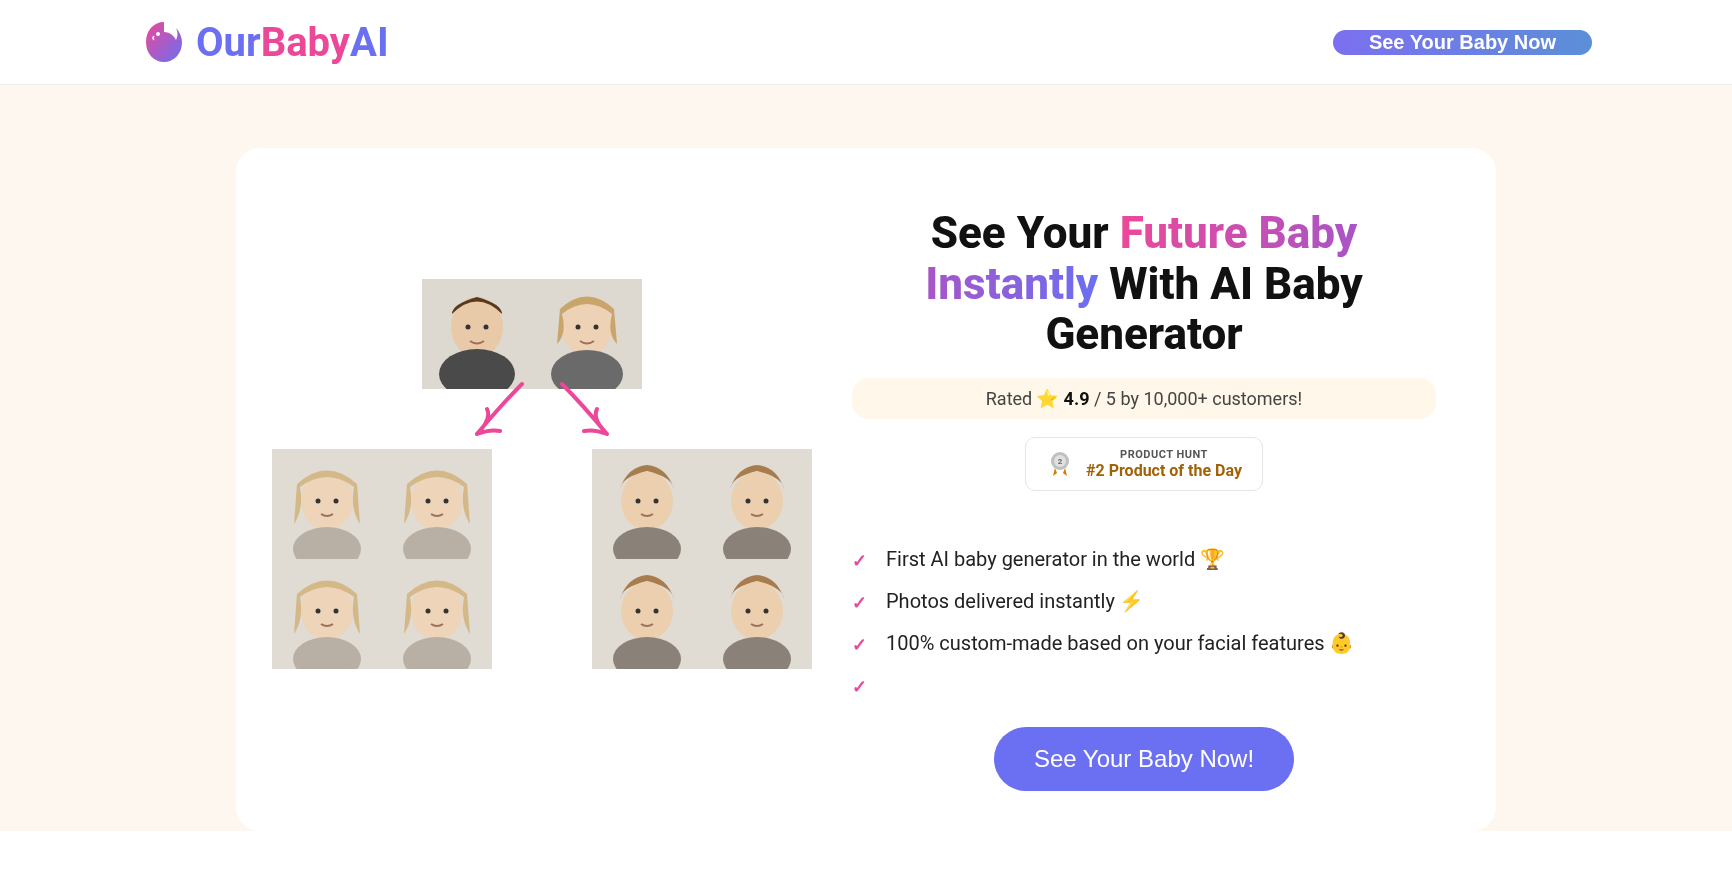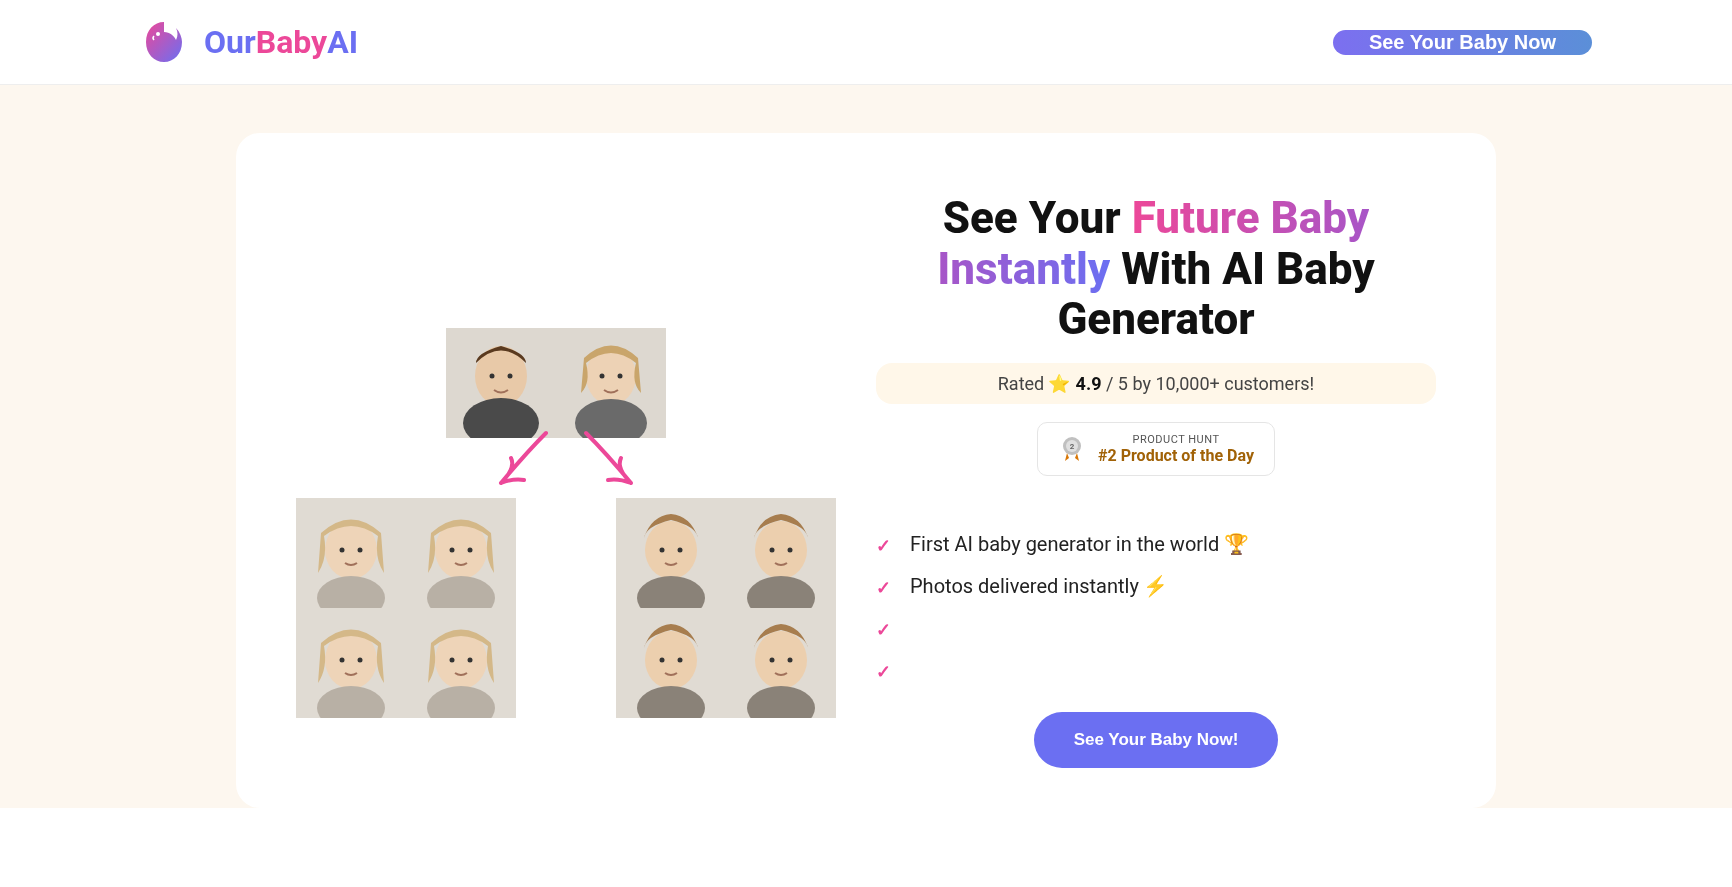--- a/index.html
+++ b/index.html
@@ -1,48 +1,48 @@
 <!DOCTYPE html>
 <html><head>
 <meta charset="utf-8">
 <style>
 * { margin: 0; padding: 0; box-sizing: border-box; }
 body { font-family: -apple-system, BlinkMacSystemFont, "Segoe UI", Roboto, Helvetica, Arial, sans-serif; background: #fff; }
 .header { display: flex; justify-content: space-between; align-items: center; padding: 18px 140px; border-bottom: 1px solid #eee; background: #fff; }
-.logo { display: flex; align-items: center; gap: 16px; font-size: 32px; font-weight: 700; }
+.logo { display: flex; align-items: center; gap: 8px; font-size: 40px; font-weight: 700; }
 .logo-icon { width: 48px; height: 48px; }
 .logo-our { color: #6b6ff2; }
 .logo-baby { color: #ec4899; }
 .logo-ai { color: #6b6ff2; }
 .cta-header { background: linear-gradient(90deg, #7c6ff0 0%, #5b8fd8 100%); color: #fff; border: none; padding: 1px 36px; border-radius: 32px; font-size: 20px; font-weight: 600; cursor: pointer; }
 .hero-wrap { background: #fdf7ef; padding: 48px 0 0 0; }
-.card { background: #fff; border-radius: 24px; max-width: 1260px; margin: 0 auto; padding: 60px 60px 40px 60px; display: flex; gap: 40px; align-items: flex-end; }
+.card { background: #fff; border-radius: 24px; max-width: 1260px; margin: 15px auto; padding: 60px 60px 40px 36px; display: flex; gap: 40px; align-items: center; }
 .visual { flex: 0 0 540px; position: relative; height: 440px; }
 .parents { position: absolute; top: 0; left: 150px; display: flex; }
 .face { width: 110px; height: 110px; background: linear-gradient(180deg, #e8e4de 0%, #d4cfc6 100%); display: flex; align-items: center; justify-content: center; overflow: hidden; }
 .face svg { width: 100%; height: 100%; }
 .arrows { position: absolute; top: 100px; left: 190px; width: 160px; height: 80px; }
 .kids-left { position: absolute; top: 170px; left: 0; display: grid; grid-template-columns: 110px 110px; grid-template-rows: 110px 110px; }
 .kids-right { position: absolute; top: 170px; left: 320px; display: grid; grid-template-columns: 110px 110px; grid-template-rows: 110px 110px; }
 .content { flex: 1; }
 h1 { font-size: 44px; font-weight: 800; color: #111; line-height: 1.15; margin-bottom: 18px; text-align: center; }
 .grad1 { background: linear-gradient(90deg, #ec4899 0%, #a855c7 100%); -webkit-background-clip: text; background-clip: text; color: transparent; }
 .grad2 { background: linear-gradient(90deg, #a855c7 0%, #6b6ff2 100%); -webkit-background-clip: text; background-clip: text; color: transparent; }
 .rated { background: #fff7e9; border-radius: 16px; padding: 10px 18px; text-align: center; font-size: 18px; color: #444; margin-bottom: 18px; }
 .rated .score { font-weight: 700; color: #111; }
 .ph-badge { border: 1px solid #e5e5e5; border-radius: 10px; padding: 10px 20px; display: inline-flex; align-items: center; gap: 12px; margin: 0 auto 28px auto; }
 .ph-center { text-align: center; margin-bottom: 28px; }
-.ph-label { font-size: 11px; letter-spacing: 0.5px; color: #555; font-weight: 400; }
+.ph-label { font-size: 11px; letter-spacing: 0.5px; color: #555; font-weight: 700; }
 .ph-title { font-size: 16px; font-weight: 700; color: #a16207; }
 .features { list-style: none; margin-bottom: 30px; }
 .features li { display: flex; align-items: flex-start; gap: 14px; font-size: 20px; color: #222; margin-bottom: 18px; }
 .check { color: #ec4899; font-weight: 900; flex-shrink: 0; width: 20px; font-size: 18px; margin-top: 3px; }
 .features .bold { font-weight: 700; }
 .cta-main-wrap { text-align: center; }
-.cta-main { background: #6b6ff2; color: #fff; border: none; padding: 18px 40px; border-radius: 32px; font-size: 17px; font-weight: 700; cursor: pointer; }
+.cta-main { background: #6b6ff2; color: #fff; border: none; padding: 18px 40px; border-radius: 32px; font-size: 24px; font-weight: 400; cursor: pointer; }
 .medal { width: 28px; height: 28px; }
 </style>
 </head>
 <body>
 
 <svg width="0" height="0" style="position:absolute">
   <defs>
     <g id="face-male">
       <rect width="110" height="110" fill="#ddd8d0"></rect>
       <ellipse cx="55" cy="48" rx="26" ry="30" fill="#e8c9a8"></ellipse>
@@ -198,20 +198,21 @@
         <li>
           <span class="check">✓</span>
           <span><span>First AI baby generator in the world 🏆</span><span class="bold"></span></span>
         </li>
         <li>
           <span class="check">✓</span>
           <span><span>Photos delivered instantly ⚡</span><span class="bold"></span></span>
         </li>
         <li>
           <span class="check">✓</span>
+          <span><span>100% custom-made based on your facial features 👶</span><span class="bold"></span></span>
         </li>
         <li>
           <span class="check">✓</span>
         </li>
       </ul>
 
       <div class="cta-main-wrap">
         <button class="cta-main">See Your Baby Now!</button>
       </div>
     </div>

